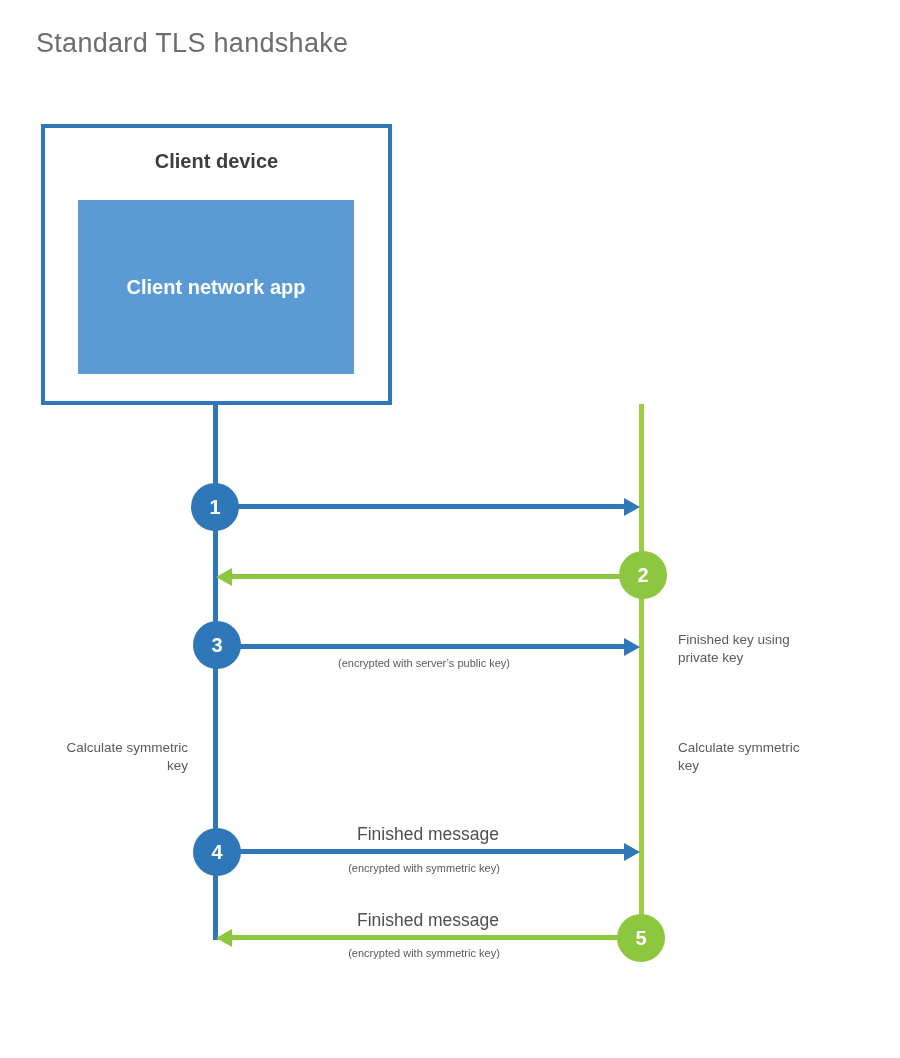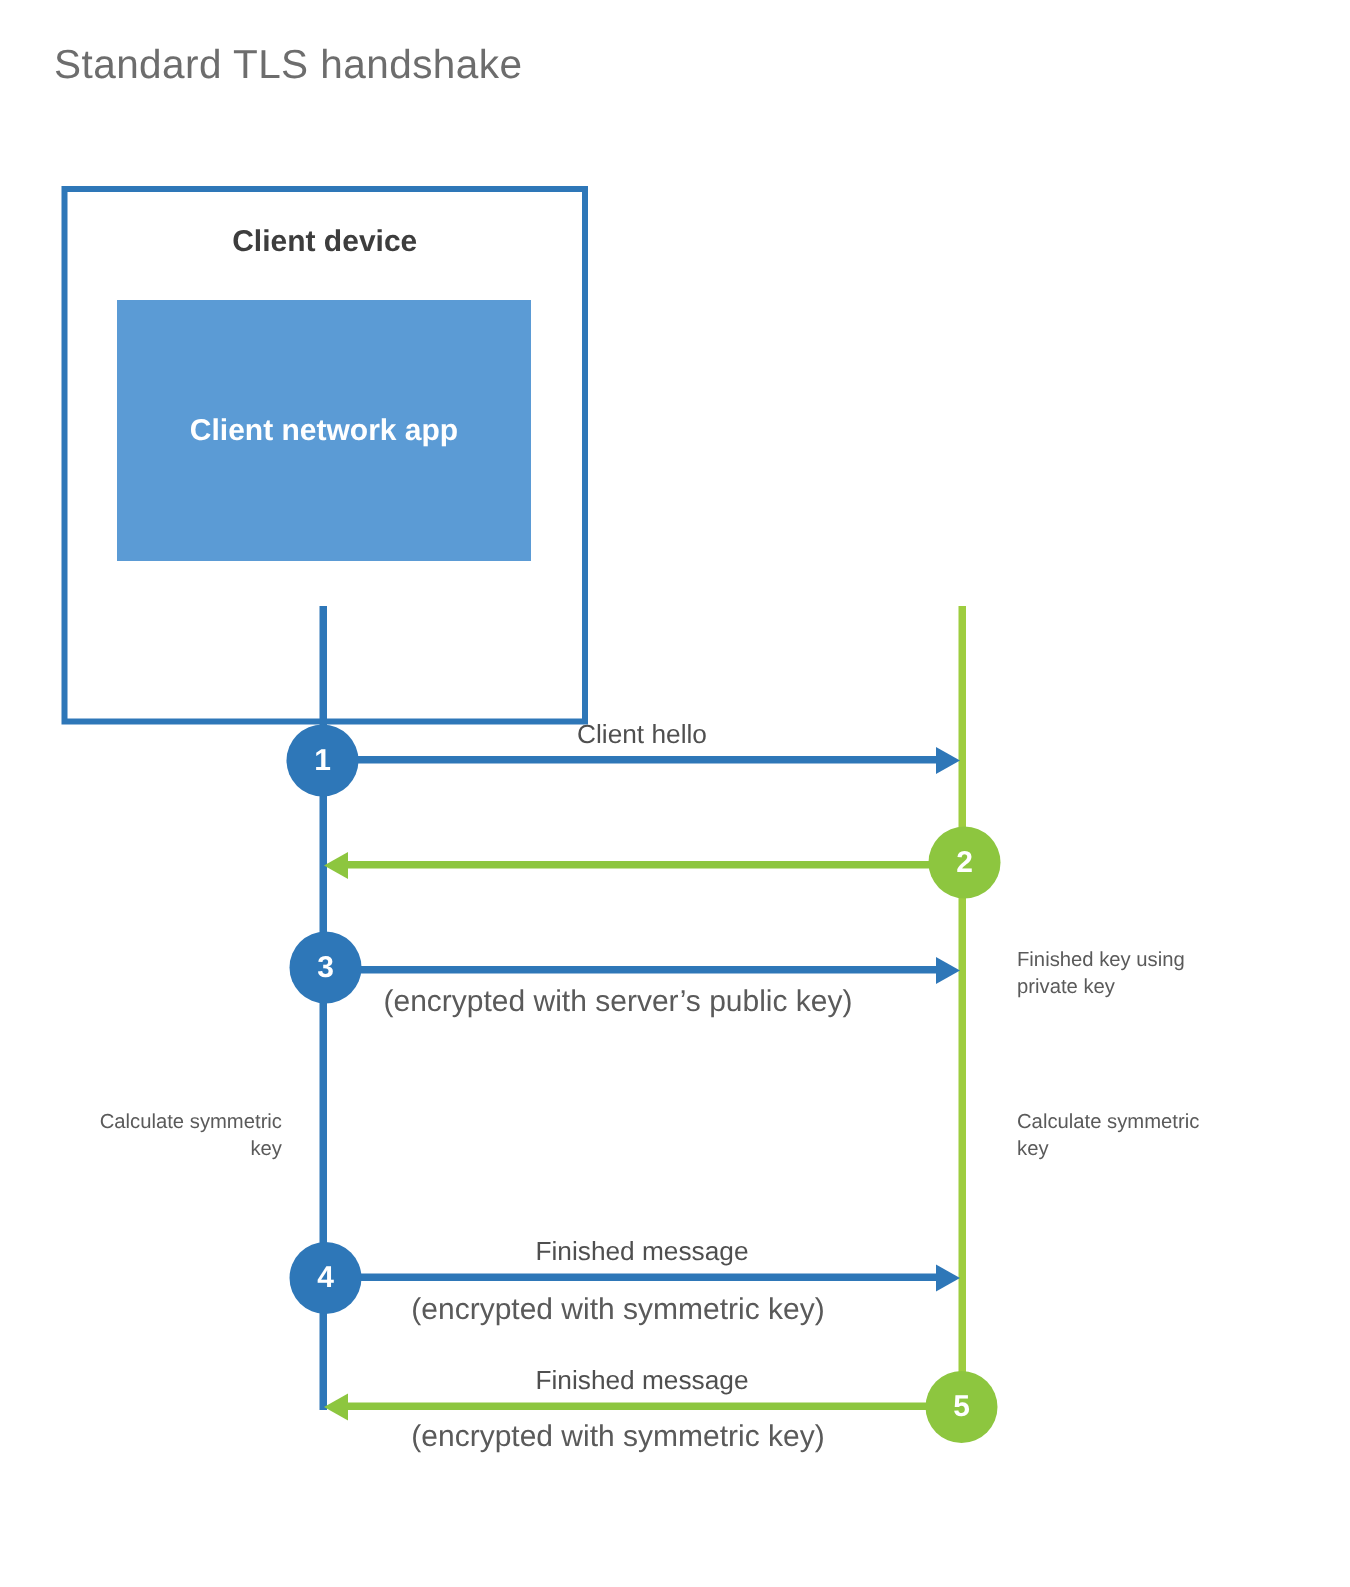--- a/index.html
+++ b/index.html
@@ -13,21 +13,21 @@
     --text-note:#5a5a5a;
   }
   *{margin:0;padding:0;box-sizing:border-box;}
   html,body{background:#ffffff;}
   body{font-family:"Liberation Sans","DejaVu Sans",sans-serif;}
   .canvas{position:relative;width:900px;height:1058px;background:#ffffff;overflow:hidden;padding-left:16px;}
 
   .page-title{position:absolute;left:36px;top:28px;font-size:27px;font-weight:300;color:#6d6d6d;letter-spacing:.3px;}
 
   
-  .entity-box{position:absolute;top:124px;height:359px;background:#fff;}
+  .entity-box{position:absolute;top:124px;height:281px;background:#fff;}
   .entity-box.client{left:41px;width:351px;border:4px solid var(--blue-line);}
   .entity-box.server{left:430px;width:424px;border:4px solid var(--green-line);}
   .entity-title{position:absolute;left:0;right:0;top:22px;text-align:center;font-size:20px;font-weight:700;color:var(--text-dark);}
 
   .client-app-rect{position:absolute;left:33px;top:72px;width:276px;height:174px;background:var(--blue-fill);display:flex;align-items:center;justify-content:center;text-align:center;}
   .client-app-rect .app-label{max-width:190px;color:#ffffff;font-size:20px;line-height:30px;font-weight:bold;}
 
   .server-bar{position:absolute;left:39px;width:338px;height:50px;background:var(--green-fill);display:flex;align-items:center;justify-content:center;color:#ffffff;font-size:19px;}
   .server-bar.b0{top:73px;}
   .server-bar.b1{top:134px;}
@@ -46,21 +46,21 @@
   .arrow-head.right{border-left:16px solid var(--blue-line);}
   .arrow-head.left{border-right:16px solid var(--green-circle);}
 
   
   .step-circle{position:absolute;width:48px;height:48px;border-radius:50%;color:#fff;font-size:20px;font-weight:700;text-align:center;line-height:48px;}
   .step-circle.blue{background:var(--blue-line);}
   .step-circle.green{background:var(--green-circle);}
 
   
   .msg-label{position:absolute;left:216px;width:424px;text-align:center;font-size:17.5px;color:var(--text-gray);}
-  .msg-sub{position:absolute;left:200px;width:424px;text-align:center;font-size:20px;color:var(--text-note);}
+  .msg-sub{position:absolute;left:212px;width:424px;text-align:center;font-size:11px;color:var(--text-note);}
 
   
   .side-note{position:absolute;font-size:13.5px;line-height:18px;color:var(--text-note);}
   .side-note.right-side{left:678px;width:135px;text-align:left;}
   .side-note.left-side{left:58px;width:130px;text-align:right;}
 </style>
 </head>
 <body>
 
 <div class="canvas">
@@ -71,21 +71,20 @@
     <div class="entity-title">Client device</div>
     <div class="client-app-rect">
       <div class="app-label">Client network app</div>
     </div>
   </div>
 
 
   <div class="lifeline client"></div>
   <div class="lifeline server"></div>
 
-  <div class="msg-label" style="top:479px">Client hello</div>
   <div class="arrow-bar blue" style="left:220px;top:504px;width:406px"></div>
   <div class="arrow-head right" style="left:624px;top:498px"></div>
 
   <div class="arrow-bar green" style="left:231px;top:574px;width:412px"></div>
   <div class="arrow-head left" style="left:216px;top:568px"></div>
 
   <div class="arrow-bar blue" style="left:220px;top:644px;width:406px"></div>
   <div class="arrow-head right" style="left:624px;top:638px"></div>
   <div class="msg-sub" style="top:657px">(encrypted with server’s public key)</div>
 

